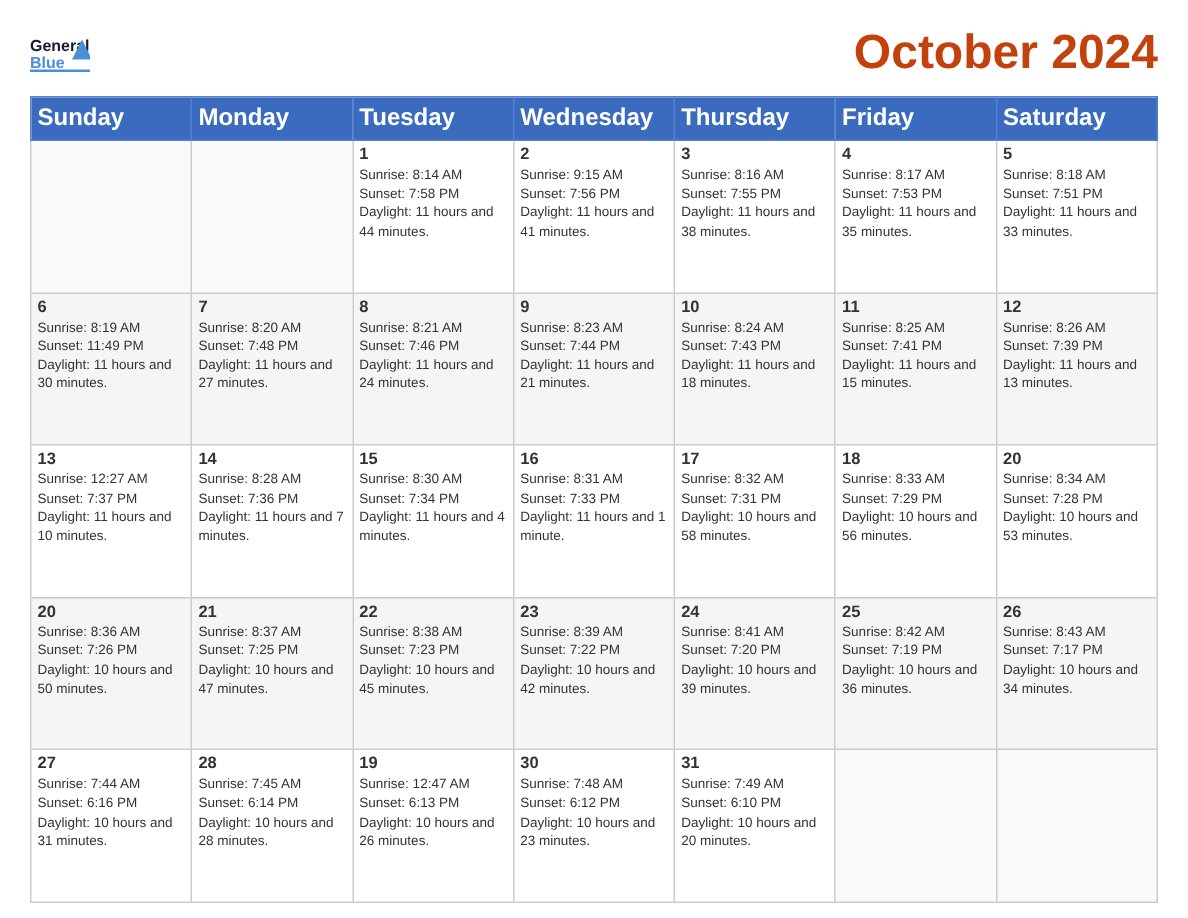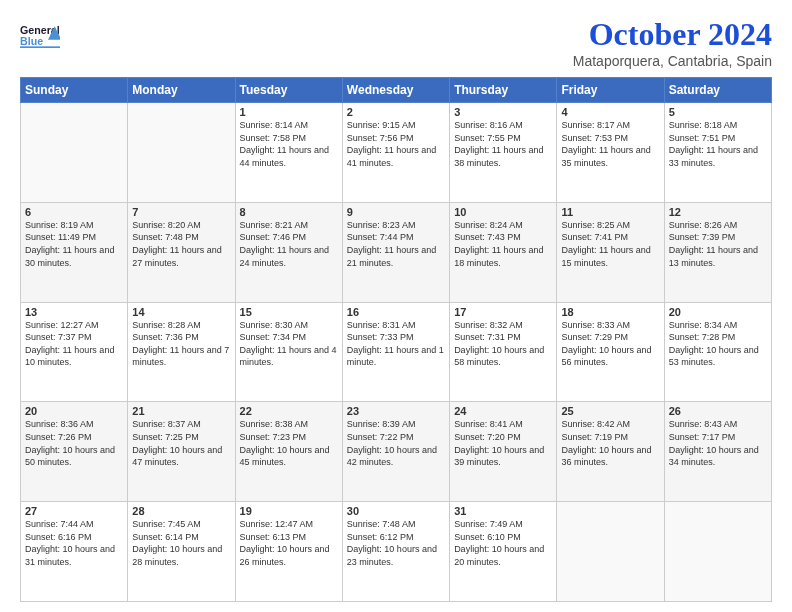--- a/index.html
+++ b/index.html
@@ -27,38 +27,37 @@
       display: flex;
       flex-direction: column;
       align-items: flex-start;
     }
     .title-section {
       text-align: right;
     }
     .month-title {
       font-size: 32px;
       font-weight: bold;
-      color: #1d4ed8;
-      font-family: Liberation Serif, serif;
+      color: #c2410c;
     }
     .location {
       font-size: 14px;
       color: #555;
     }
     .calendar {
       flex: 1;
       border: 1px solid #ccc;
       border-collapse: collapse;
       width: 100%;
       table-layout: fixed;
     }
     .calendar th {
       background: #3a6bbf;
       color: #fff;
-      font-size: 12px;
+      font-size: 16px;
       font-weight: bold;
       padding: 5px 4px;
       text-align: left;
       border: 1px solid #5580cc;
     }
     .calendar td {
       border: 1px solid #ccc;
       vertical-align: top;
       padding: 3px 4px;
       font-size: 9.5px;
@@ -103,21 +102,20 @@
         <svg class="logo-svg" viewBox="0 0 60 45">
           <text x="0" y="20" font-family="Arial" font-size="16" font-weight="bold" fill="#1a1a2e">General</text>
           <text x="0" y="36" font-family="Arial" font-size="16" font-weight="bold" fill="#4a90d9">Blue</text>
           <polygon points="52,8 62,28 42,28" fill="#4a90d9"></polygon>
           <rect x="0" y="38" width="65" height="2.5" fill="#4a90d9"></rect>
         </svg>
       </div>
     </div>
     <div class="title-section">
       <div class="month-title">October 2024</div>
-      <div class="location">Mataporquera, Cantabria, Spain</div>
     </div>
   </div>
 
   <table class="calendar">
     <thead>
       <tr>
         <th>Sunday</th>
         <th>Monday</th>
         <th>Tuesday</th>
         <th>Wednesday</th>

